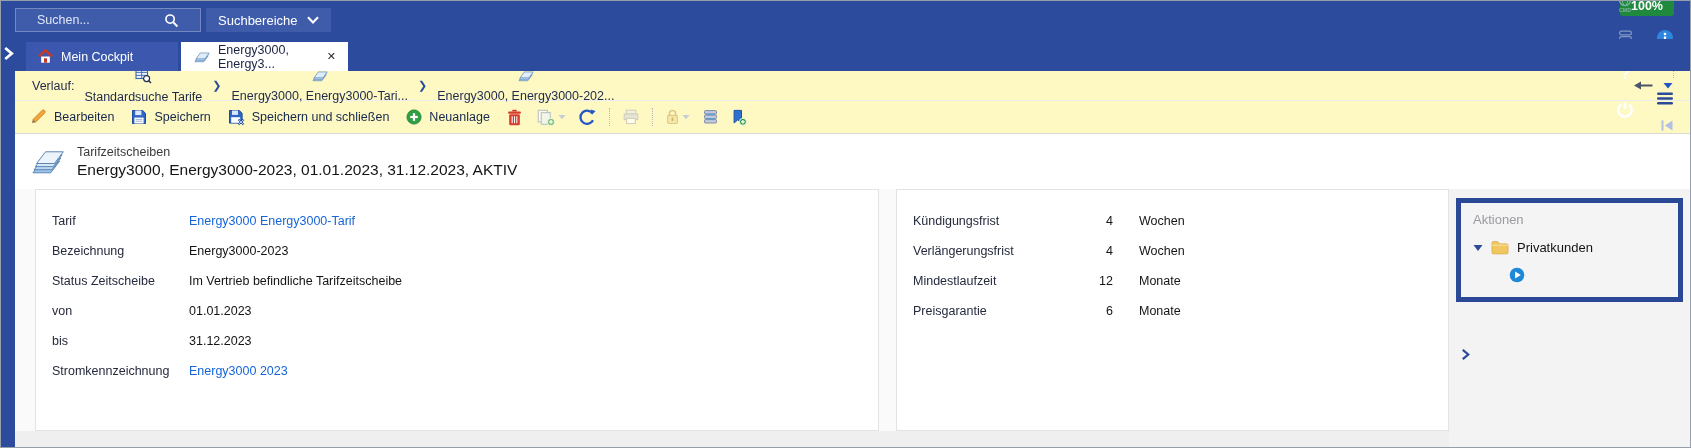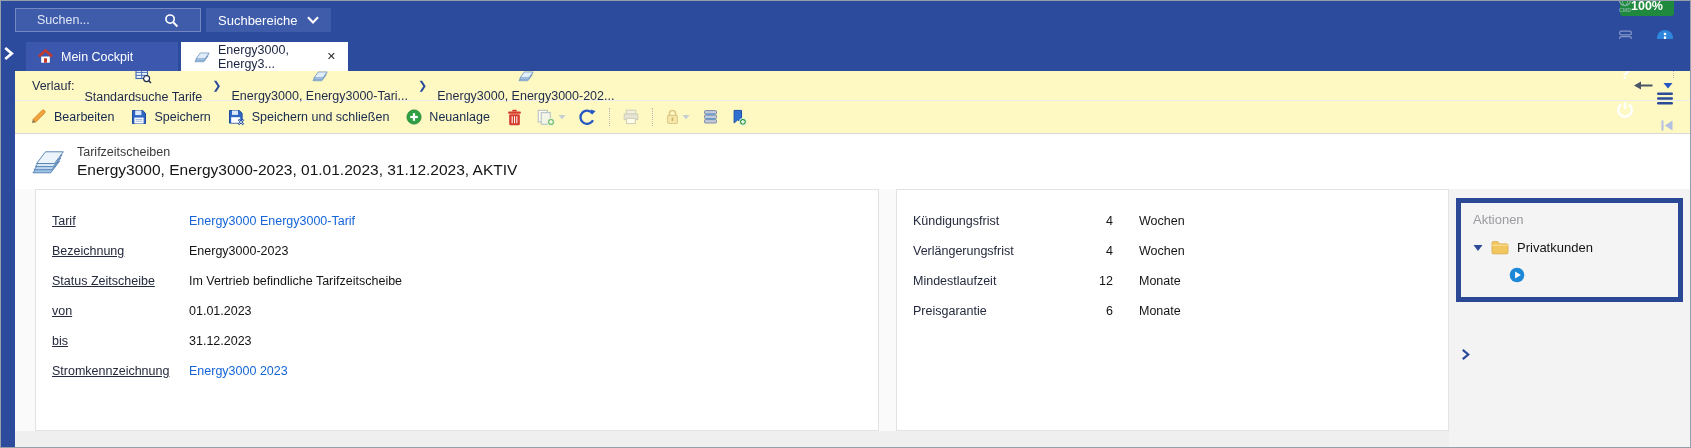--- a/index.html
+++ b/index.html
@@ -55,21 +55,21 @@
   .title-main { font-size:15.5px; color:#151515; }
 
   
   .content { height:260px; background:#fafafa; display:flex; align-items:flex-start; position:relative; }
   .bottom-shade { position:absolute; left:0; right:0; bottom:0; height:18px; background:#efefef; }
   .card { position:relative; background:#fff; border:1px solid #e3e3e4; height:242px; padding:22px 16px; }
   .card-left { margin-left:20px; width:844px; }
   .card-mid { margin-left:17px; width:553px; }
   .frow { display:flex; margin-bottom:12px; line-height:18px; font-size:12.5px; }
   .frow.gap { margin-top:9px; }
-  .flab { width:137px; color:#252a3d; flex-shrink:0;text-decoration:underline; }
+  .flab { width:137px; color:#252a3d; flex-shrink:0; }
   .fval { color:#141414; }
   .fval.link { color:#1565d8; cursor:pointer; }
   .mlab { width:170px; color:#252a3d; flex-shrink:0; }
   .mnum { width:30px; text-align:right; color:#141414; }
   .munit { margin-left:26px; color:#141414; }
 
   .rightcol { position:relative; flex:1; align-self:stretch; background:#f3f3f4; padding:9px 7px 0 7px; }
   .actions-panel { border:5px solid #2a4896; background:#f4f4f5; padding:9px 12px 14px 12px; }
   .actions-header { color:#9a9aa0; font-size:13px; }
   .tree-row { display:flex; align-items:center; gap:8px; margin-top:13px; font-size:13px; color:#141414; cursor:default; }

